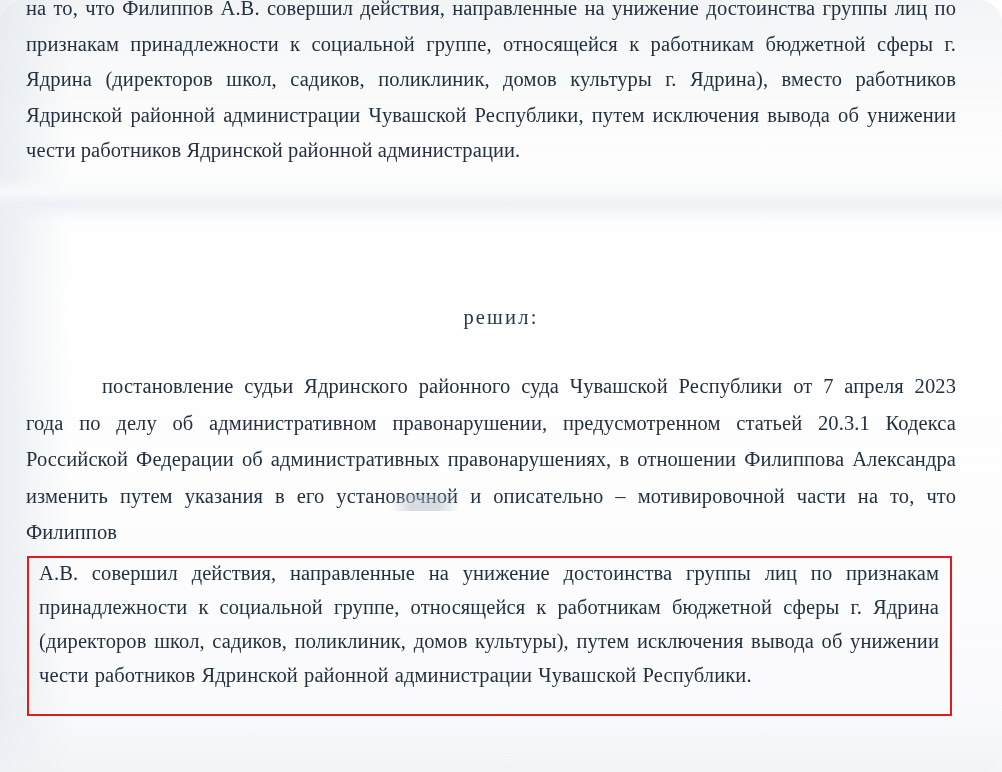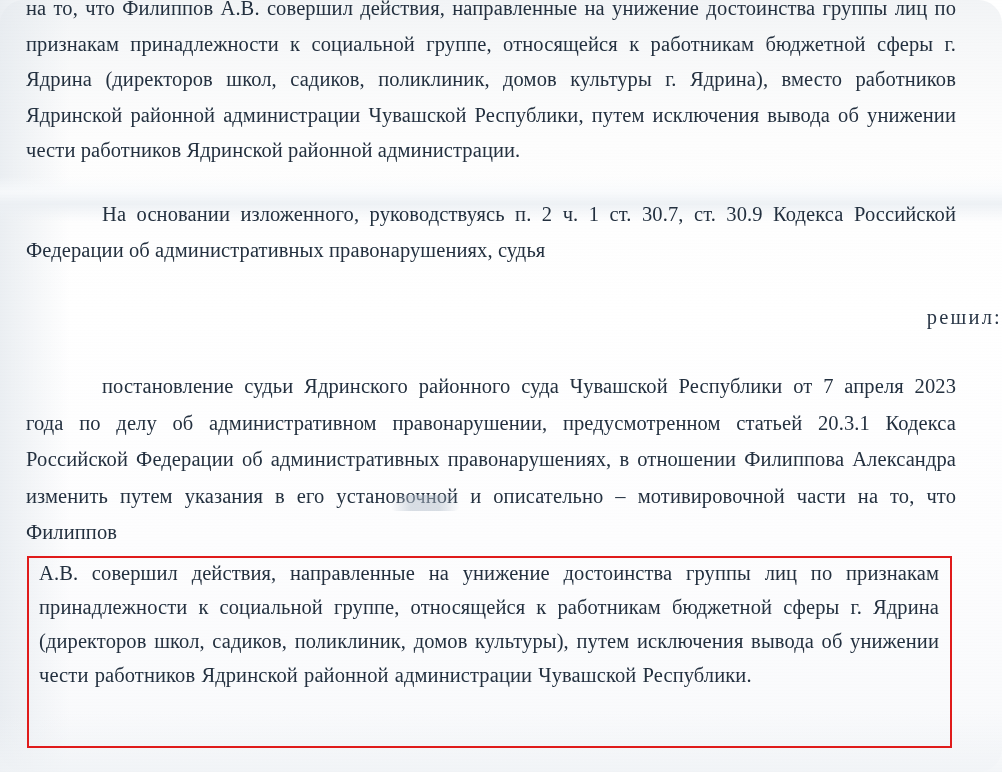--- a/index.html
+++ b/index.html
@@ -78,21 +78,21 @@
     left: 26px;
     top: 197px;
     width: 930px;
   }
 
   .verdict-word {
     position: absolute;
     left: 0;
     right: 0;
     top: 306px;
-    text-align: right;
+    text-align: center;
     color: #2a3747;
     font-size: 20.5px;
     letter-spacing: 2.2px;
   }
 
   .para-decision {
     position: absolute;
     left: 26px;
     top: 368px;
     width: 930px;
@@ -101,21 +101,21 @@
     line-height: 36.5px;
     word-spacing: 2px;
   }
 
   
   .highlight-box {
     position: absolute;
     left: 27px;
     top: 556px;
     width: 925px;
-    height: 192px;
+    height: 160px;
     border: 2.5px solid #e01b1b;
     box-sizing: border-box;
     background: rgba(255,255,255,0.0);
   }
   .highlight-box .inner {
     position: absolute;
     left: 10px;
     top: -2px;
     width: 900px;
   }
@@ -150,23 +150,20 @@
 <div class="page">
 
   <div class="glare-left"></div>
   <div class="glare-top"></div>
   <div class="glare-bottom"></div>
 
   <div class="para-cut">
     <p class="para">на то, что Филиппов А.В. совершил действия, направленные на унижение достоинства группы лиц по признакам принадлежности к социальной группе, относящейся к работникам бюджетной сферы г. Ядрина (директоров школ, садиков, поликлиник, домов культуры г. Ядрина), вместо работников Ядринской районной администрации Чувашской Республики, путем исключения вывода об унижении чести работников Ядринской районной администрации.</p>
   </div>
 
-  <div class="para-ruling">
-    <p class="para indent">На основании изложенного, руководствуясь п. 2 ч. 1 ст. 30.7, ст. 30.9 Кодекса Российской Федерации об административных правонарушениях, судья</p>
-  </div>
 
   <div class="verdict-word">решил:</div>
 
   <div class="para-decision">
     <p class="para indent">постановление судьи Ядринского районного суда Чувашской Республики от 7 апреля 2023 года по делу об административном правонарушении, предусмотренном статьей 20.3.1 Кодекса Российской Федерации об административных правонарушениях, в отношении Филиппова Александра изменить путем указания в его установочной и описательно – мотивировочной части на то, что Филиппов</p>
   </div>
 
   <div class="smudge"></div>
 
   <div class="highlight-box">

